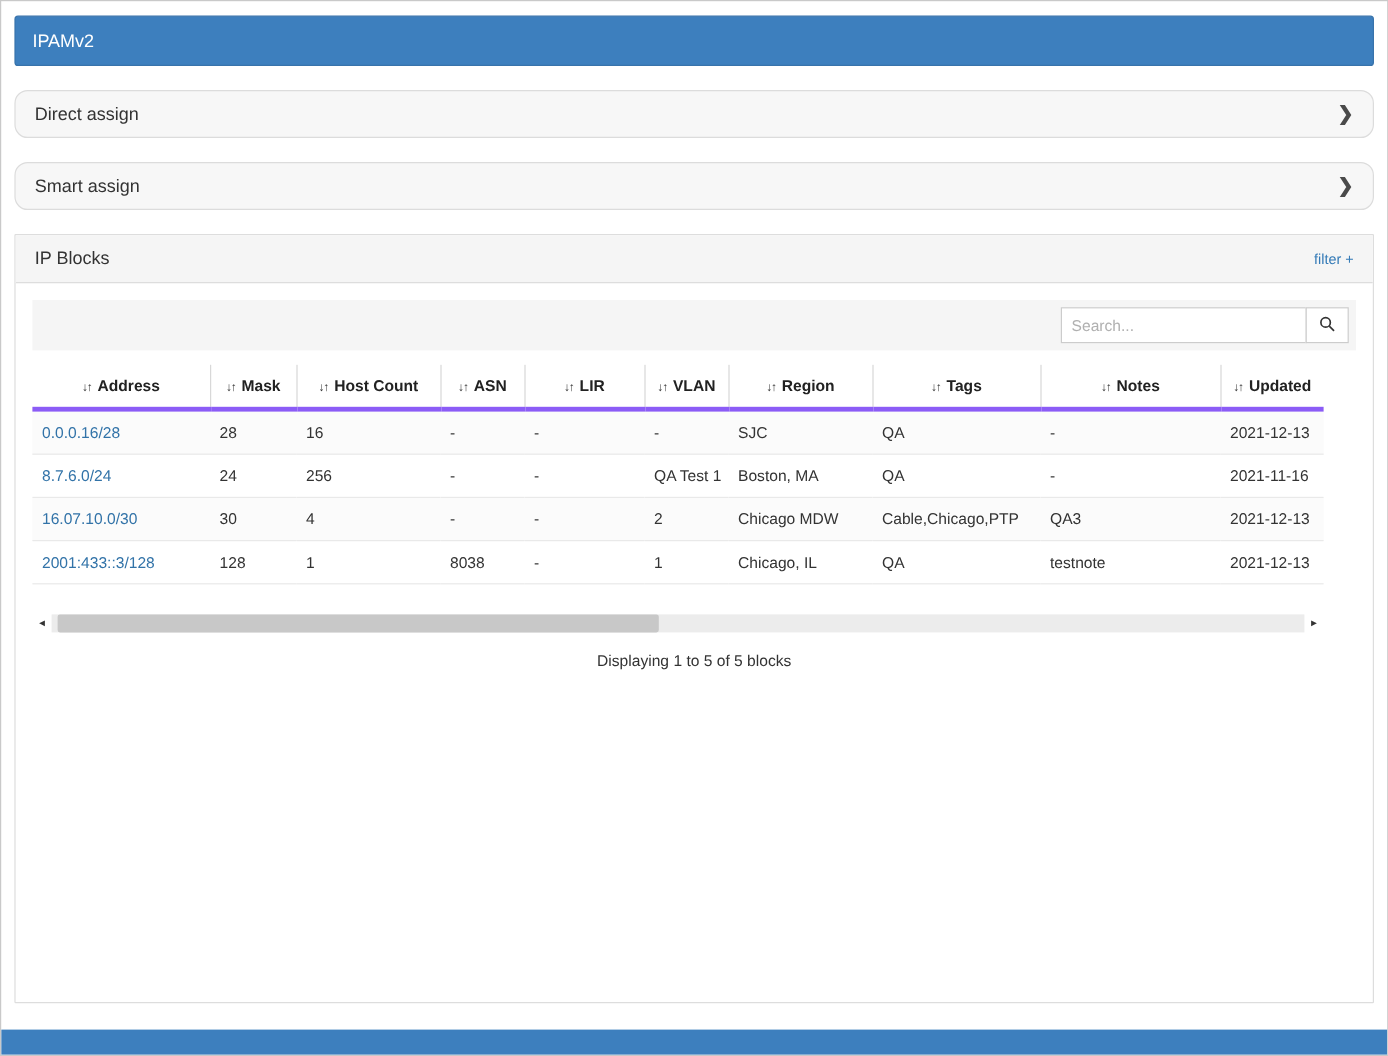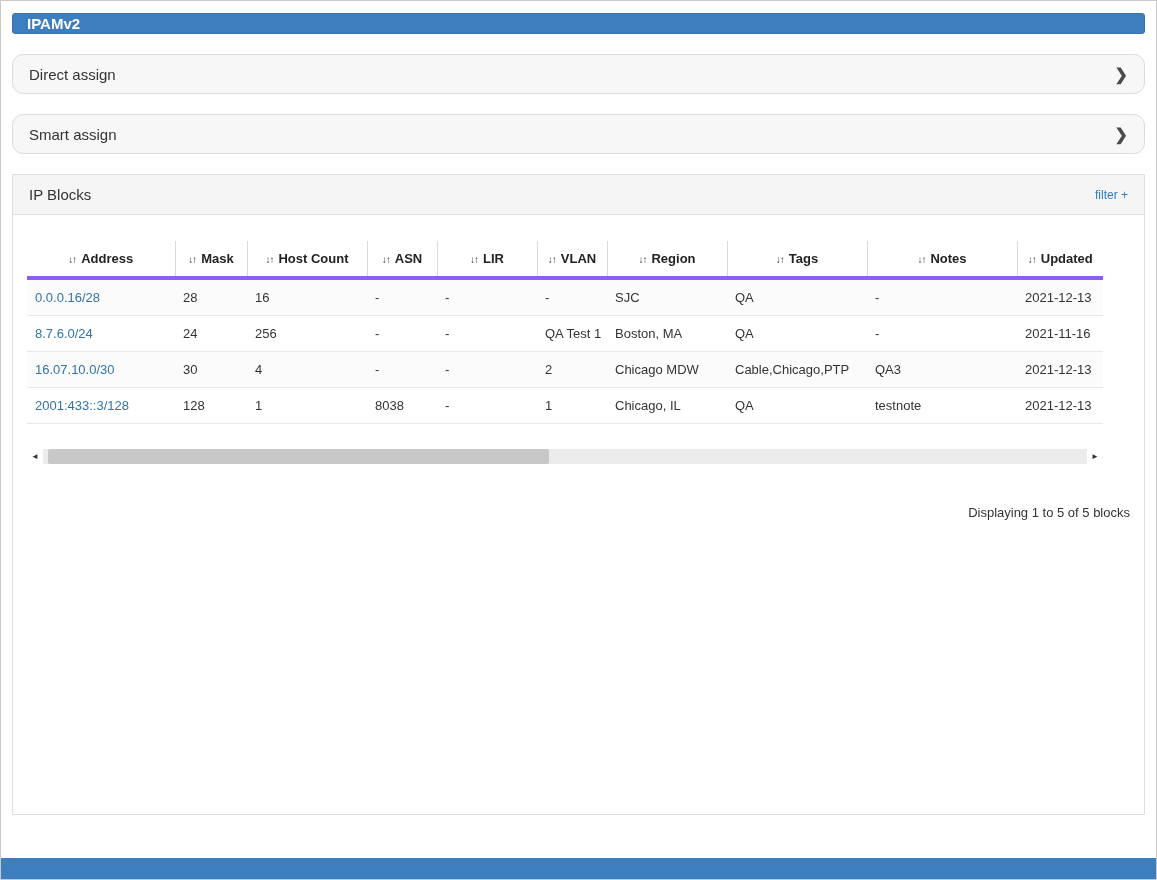--- a/index.html
+++ b/index.html
@@ -13,27 +13,26 @@
     width:1157px; height:880px;
     border:1px solid #c9c9c9;
     background:#fff;
     position:relative;
     overflow:hidden;
   }
   .content { padding:12px 11px; }
 
   
   .app-header {
-    height:21px;
+    height:42px;
     background:#3d7fbe;
     border:1px solid #3873ab;
     border-radius:3px;
     display:flex; align-items:center;
     padding:0 14px;
-    font-weight:bold;
   }
   .app-title { color:#fff; font-size:15px; }
 
   
   .collapse-panel {
     margin-top:20px;
     height:40px;
     background:#f7f7f7;
     border:1px solid #dcdcdc;
     border-radius:11px;
@@ -141,21 +140,21 @@
     cursor:pointer;
     user-select:none;
   }
   .sb-track { flex:1; background:#ececec; position:relative; margin:1px 0; }
   .sb-thumb {
     position:absolute; left:0.5%; top:0; bottom:0; width:48%;
     background:#c8c8c8;
     border-radius:2px;
   }
 
-  .status { margin-top:40px; text-align:right; font-size:13px; color:#333; }
+  .status { margin-top:15px; text-align:center; font-size:13px; color:#333; }
 
   
   .app-footer {
     position:absolute; left:0; right:0; bottom:0;
     height:21px;
     background:#3d7fbe;
   }
 </style>
 </head>
 <body>
@@ -178,20 +177,33 @@
     </div>
 
     <div class="blocks-panel">
       <div class="blocks-header">
         <span class="blocks-title">IP Blocks</span>
         <a class="filter-link">filter +</a>
       </div>
 
       <div class="blocks-body">
 
+        <div class="toolbar">
+          <div class="search-group">
+            <input class="search-input" type="text" placeholder="Search..." style="">
+            <button class="search-btn">
+              <span>
+                <svg width="14" height="14" viewBox="0 0 16 16">
+                  <circle cx="6.5" cy="6.5" r="4.5" fill="none" stroke="#333" stroke-width="1.6"></circle>
+                  <line x1="10" y1="10" x2="14.5" y2="14.5" stroke="#333" stroke-width="1.6"></line>
+                </svg>
+              </span>
+            </button>
+          </div>
+        </div>
 
         <table class="blocks-table">
           <colgroup id="table-colgroup">
               <col style="width: 148px;">
               <col style="width: 72px;">
               <col style="width: 120px;">
               <col style="width: 70px;">
               <col style="width: 100px;">
               <col style="width: 70px;">
               <col style="width: 120px;">

